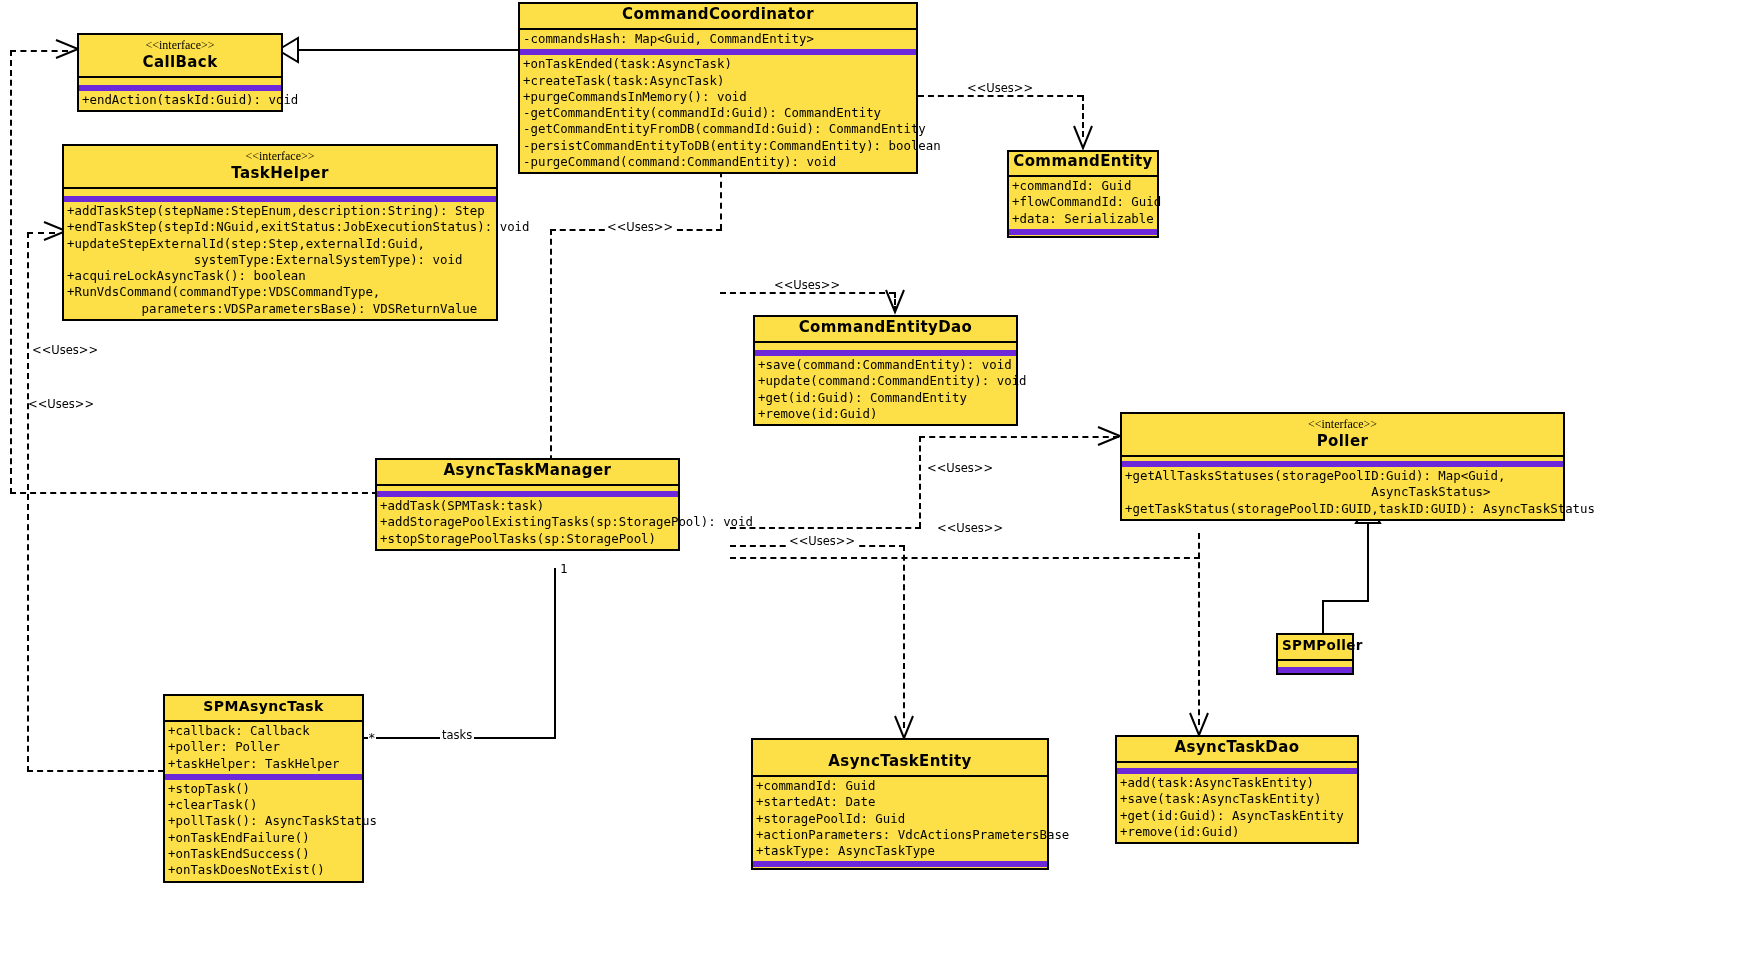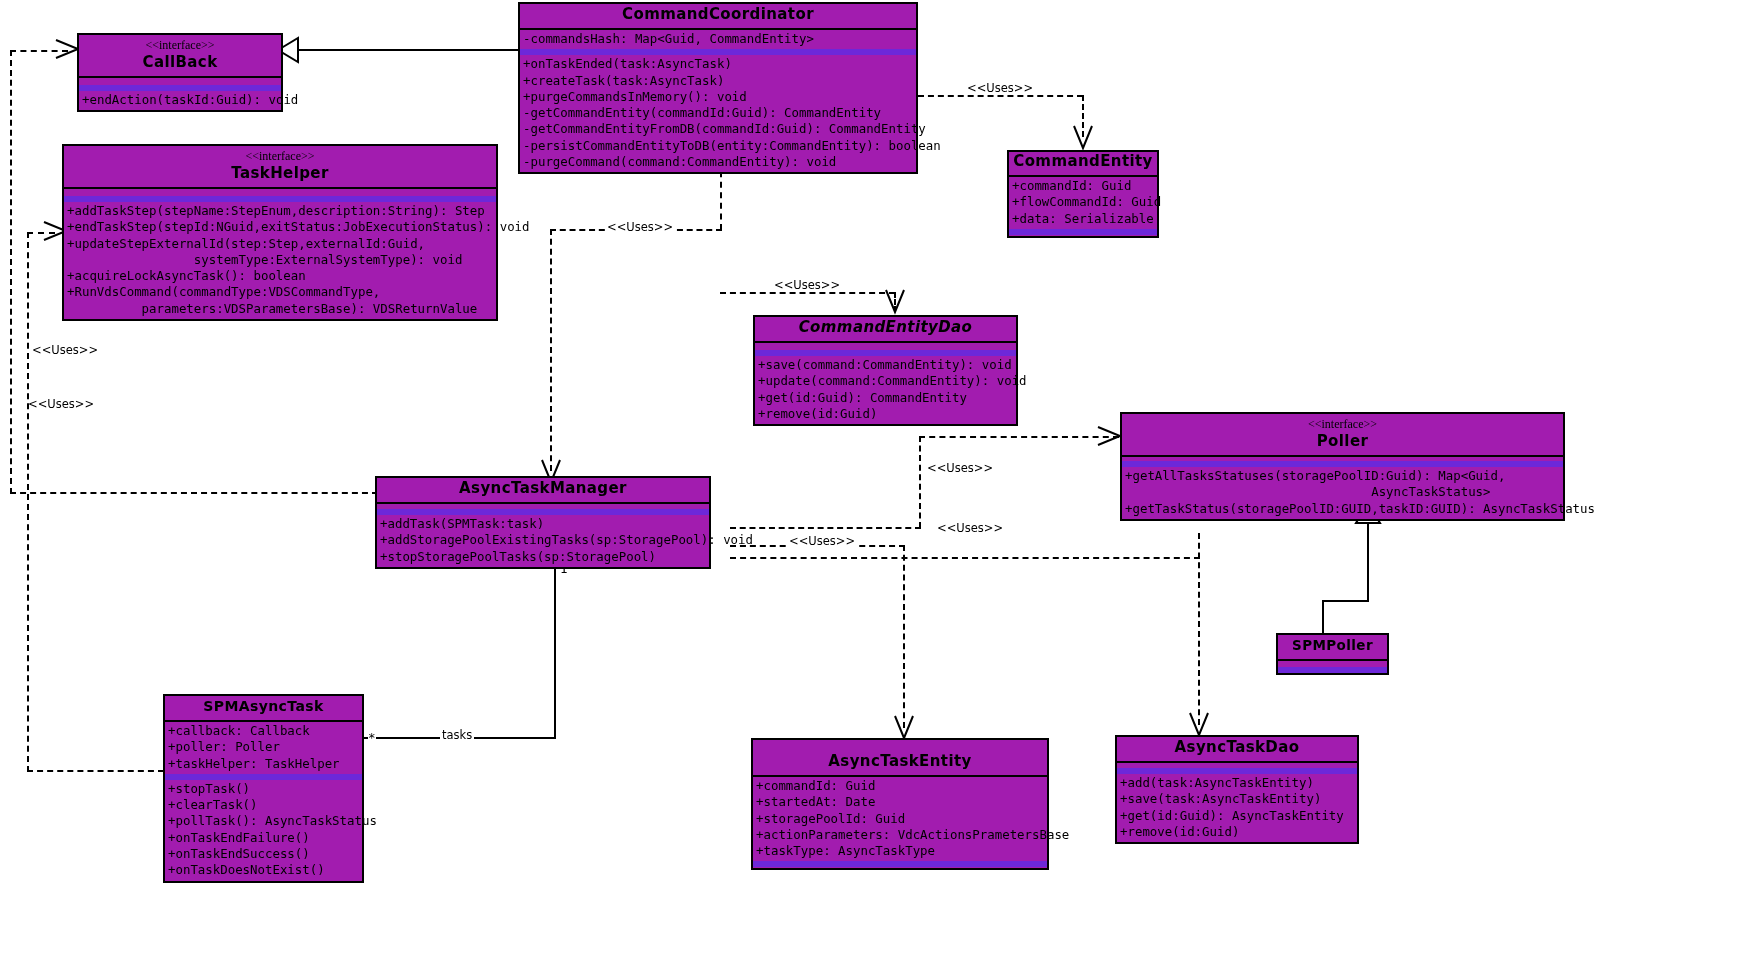--- a/index.html
+++ b/index.html
@@ -12,21 +12,21 @@
     width: 1752px;
     height: 959px;
     background: #ffffff;
     font-family: "DejaVu Sans Mono", monospace;
     overflow: hidden;
   }
   
   .umlbox {
     position: absolute;
     border: 2px solid #000;
-    background: #a21caf;
+    background: #fde047;
     box-sizing: border-box;
   }
   .umlbox .hdr {
     text-align: center;
     padding: 3px 4px 4px 4px;
     border-bottom: 2px solid #000;
     box-sizing: border-box;
   }
   .umlbox .hdr .stereo {
     display: block;
@@ -241,21 +241,21 @@
     </div>
     <div class="sect">
       <div class="row">+commandId: Guid</div>
       <div class="row">+flowCommandId: Guid</div>
       <div class="row">+data: Serializable</div>
     </div>
     <div class="sect empty"></div>
   </div>
 
   <div class="umlbox" style="left:753px; top:315px; width:265px;">
-    <div class="hdr" style="padding-top:1px;font-style:italic;">
+    <div class="hdr" style="padding-top:1px;">
       <span class="cname">CommandEntityDao</span>
     </div>
     <div class="sect empty"></div>
     <div class="sect">
       <div class="row">+save(command:CommandEntity): void</div>
       <div class="row">+update(command:CommandEntity): void</div>
       <div class="row">+get(id:Guid): CommandEntity</div>
       <div class="row">+remove(id:Guid)</div>
     </div>
   </div>
@@ -266,29 +266,29 @@
       <span class="cname">Poller</span>
     </div>
     <div class="sect empty" style="height:4px;"></div>
     <div class="sect">
       <div class="row">+getAllTasksStatuses(storagePoolID:Guid): Map&lt;Guid,</div>
       <div class="row">                                 AsyncTaskStatus&gt;</div>
       <div class="row">+getTaskStatus(storagePoolID:GUID,taskID:GUID): AsyncTaskStatus</div>
     </div>
   </div>
 
-  <div class="umlbox" style="left:1276px; top:633px; width:113px;">
+  <div class="umlbox" style="left:1276px; top:633px; width:78px;">
     <div class="hdr" style="padding-top:1px;">
       <span class="cname" style="font-size:13.5px;">SPMPoller</span>
     </div>
     <div class="sect empty" style="height:6px;"></div>
     <div class="sect empty" style="height:6px;"></div>
   </div>
 
-  <div class="umlbox" style="left:375px; top:476px; width:336px;">
+  <div class="umlbox" style="left:375px; top:458px; width:305px;">
     <div class="hdr" style="padding-top:1px;">
       <span class="cname">AsyncTaskManager</span>
     </div>
     <div class="sect empty" style="height:5px;"></div>
     <div class="sect">
       <div class="row">+addTask(SPMTask:task)</div>
       <div class="row">+addStoragePoolExistingTasks(sp:StoragePool): void</div>
       <div class="row">+stopStoragePoolTasks(sp:StoragePool)</div>
     </div>
   </div>

